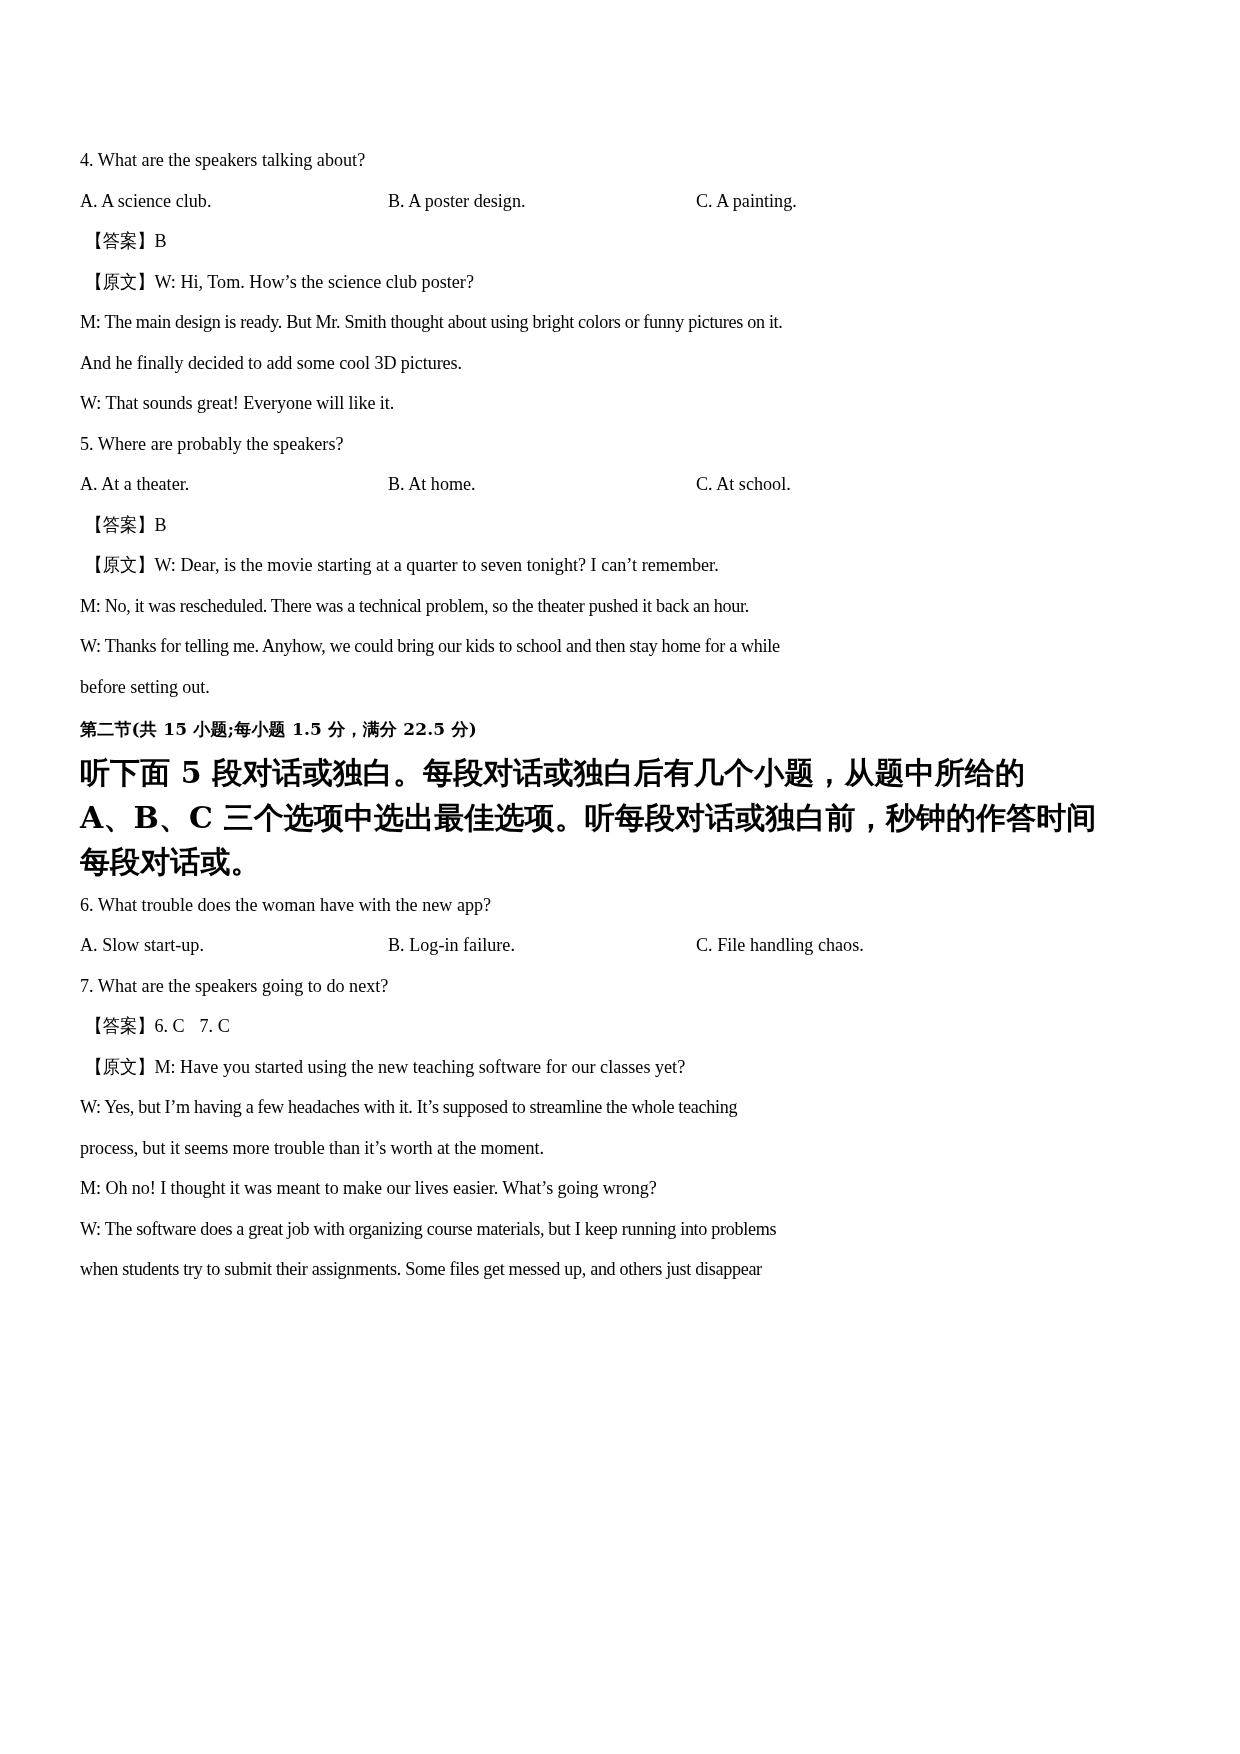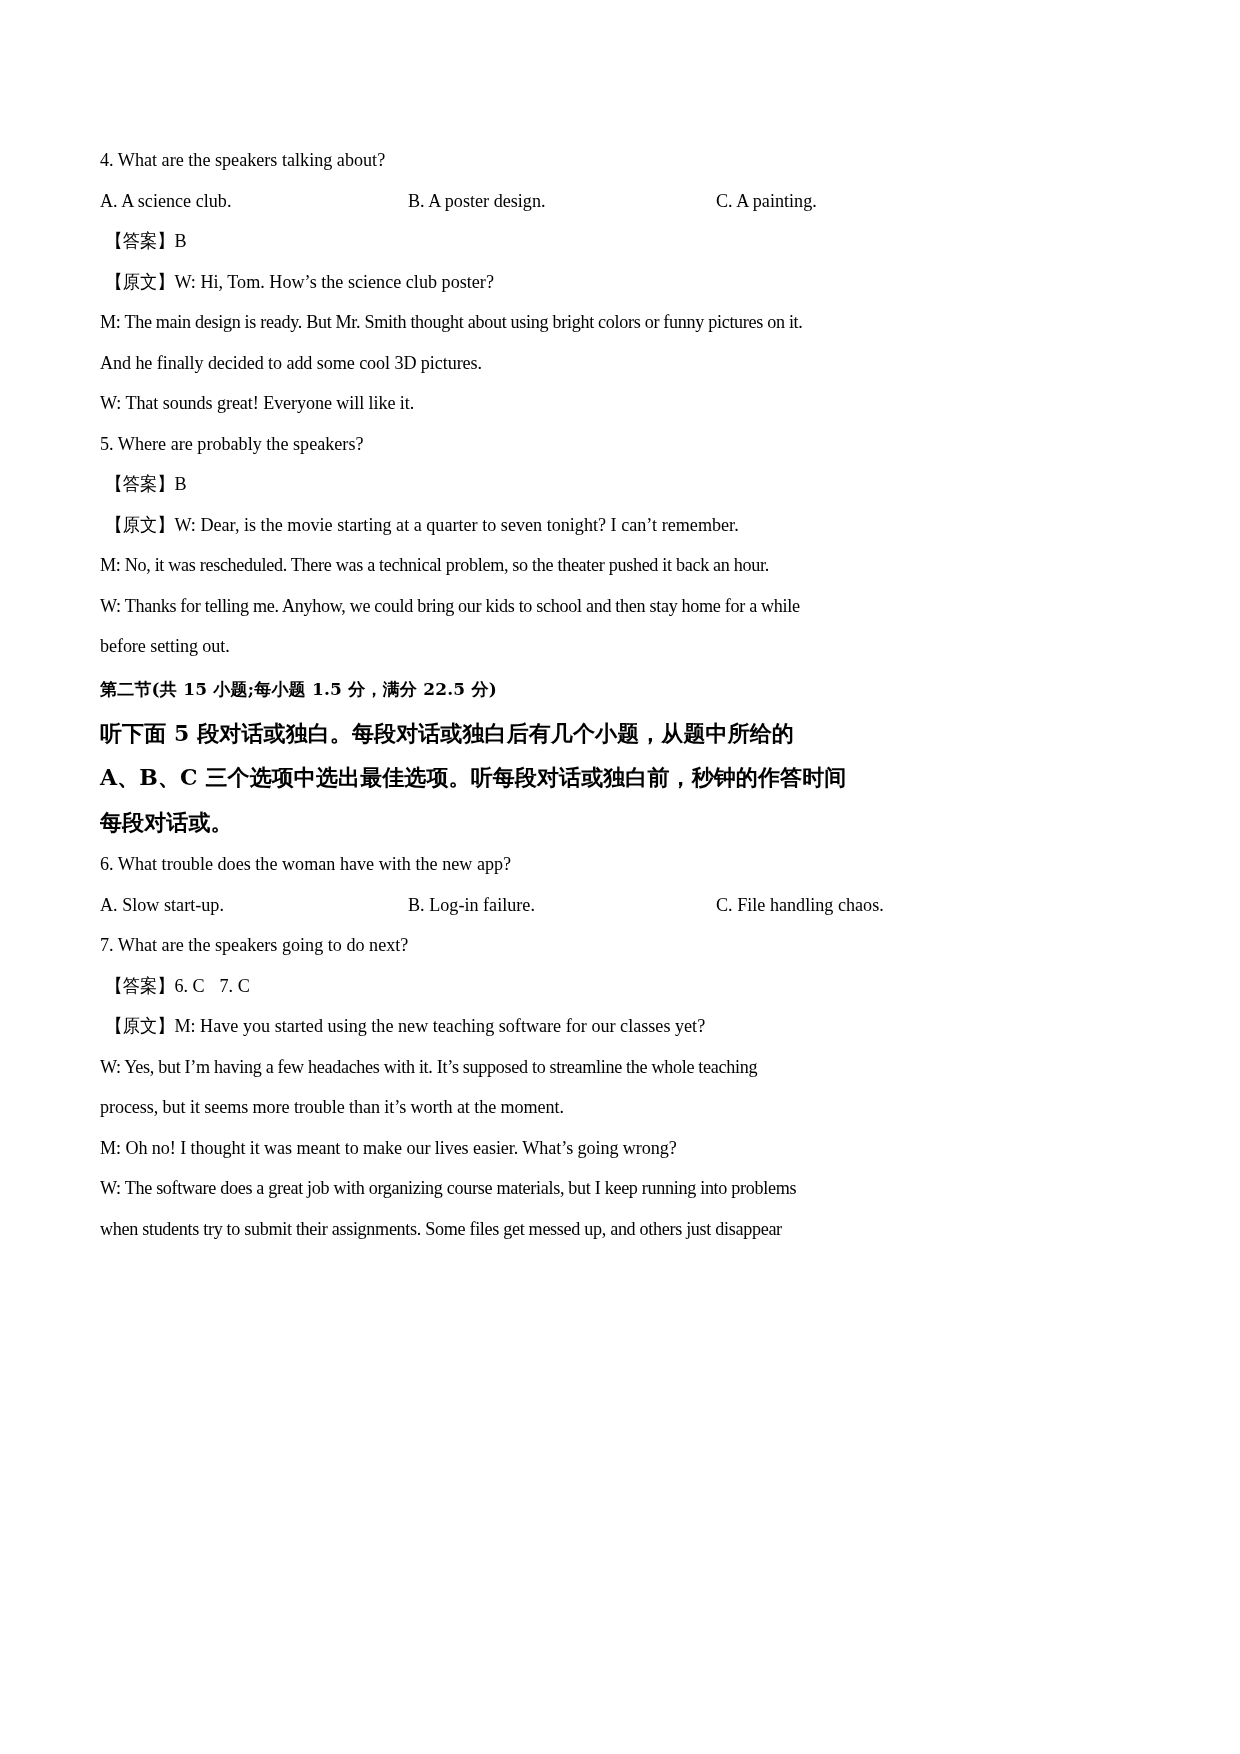--- a/index.html
+++ b/index.html
@@ -12,21 +12,21 @@
     height: 1754px;
     font-family: "Liberation Serif", "DejaVu Serif", serif;
     color: #000000;
     -webkit-font-smoothing: antialiased;
   }
   .page {
     position: relative;
     width: 1240px;
     height: 1754px;
     box-sizing: border-box;
-    padding: 140px 160px 0 100px;
+    padding: 140px 160px 0 80px;
   }
   .content {
     width: 800px;
   }
 
   
   .line {
     font-size: 19.5px;
     line-height: 40.5px;
     white-space: nowrap;
@@ -80,21 +80,21 @@
     font-size: 17px;
     line-height: 44px;
     white-space: nowrap;
     font-family: "DejaVu Serif", "Liberation Serif", serif;
     letter-spacing: 0.2px;
   }
 
   
   .instruction {
     font-weight: bold;
-    font-size: 22px;
+    font-size: 30px;
     line-height: 44.5px;
     font-family: "DejaVu Serif", "Liberation Serif", serif;
     letter-spacing: 0.1px;
     text-align: justify;
     text-justify: inter-character;
     width: 790px;
   }
   .instruction > div { white-space: nowrap; }
 
   
@@ -128,20 +128,25 @@
 
     <div class="tagline">
       <span class="tag">【原文】</span><span>W: Hi, Tom. How’s the science club poster?</span>
     </div>
     <div class="line tight">M: The main design is ready. But Mr. Smith thought about using bright colors or funny pictures on it.</div>
     <div class="line">And he finally decided to add some cool 3D pictures.</div>
     <div class="line">W: That sounds great! Everyone will like it.</div>
 
     <div class="stem">5. Where are probably the speakers?</div>
 
+    <div class="options">
+      <div class="opt opt-a">A. At a theater.</div>
+      <div class="opt opt-b">B. At home.</div>
+      <div class="opt opt-c">C. At school.</div>
+    </div>
 
     <div class="tagline">
       <span class="tag">【答案】</span><span>B</span>
     </div>
 
     <div class="tagline">
       <span class="tag">【原文】</span><span>W: Dear, is the movie starting at a quarter to seven tonight? I can’t remember.</span>
     </div>
     <div class="line tight">M: No, it was rescheduled. There was a technical problem, so the theater pushed it back an hour.</div>
     <div class="line tight">W: Thanks for telling me. Anyhow, we could bring our kids to school and then stay home for a while</div>

